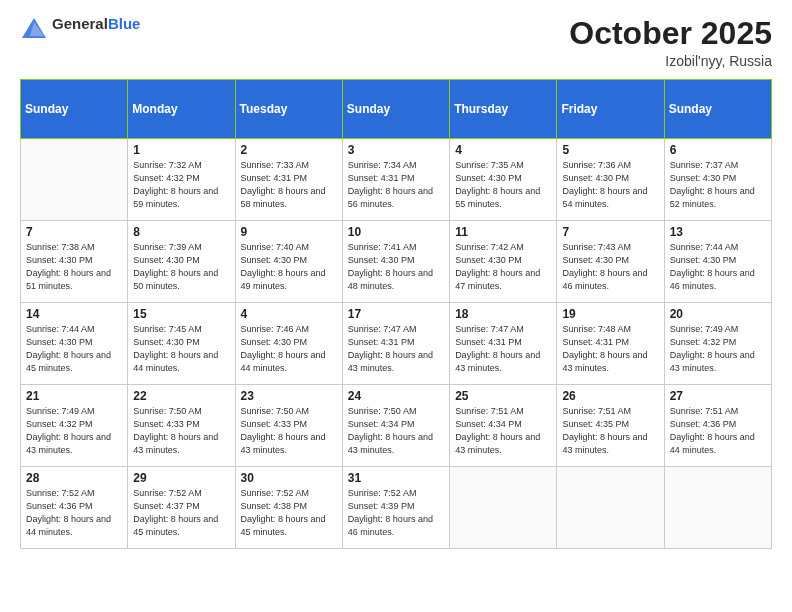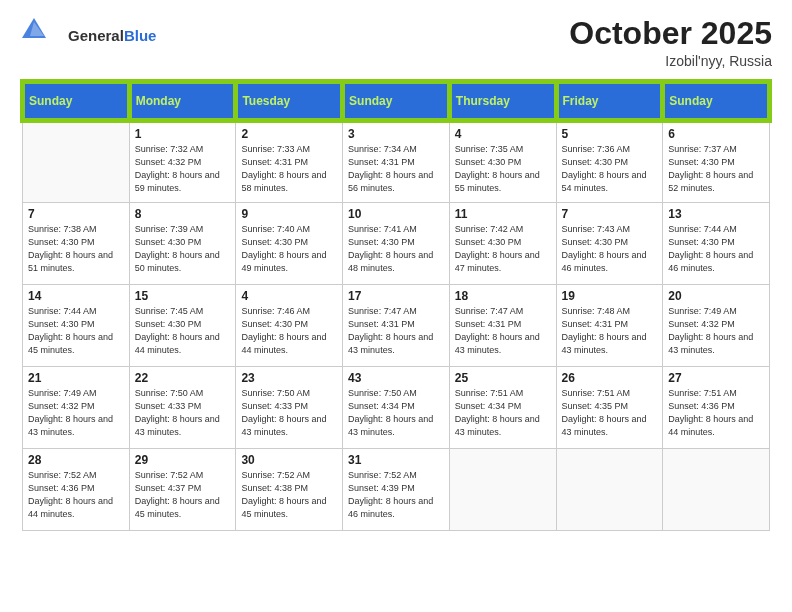--- a/index.html
+++ b/index.html
@@ -17,22 +17,22 @@
       padding: 16px 20px 12px 20px;
     }
     .header {
       display: flex;
       align-items: flex-start;
       justify-content: space-between;
       margin-bottom: 10px;
     }
     .logo {
       display: flex;
-      align-items: flex-end;
-      gap: 20px;
+      align-items: flex-start;
+      gap: 4px;
     }
     .logo-icon {
       width: 28px;
       height: 28px;
     }
     .title-block {
       text-align: right;
     }
     .month-title {
       font-size: 32px;
@@ -45,26 +45,26 @@
       color: #444;
       margin-top: 2px;
     }
     .calendar {
       width: 100%;
       border-collapse: collapse;
       table-layout: fixed;
     }
     .calendar thead th {
       background: #2a6dd9;
-      color: #bef264;
+      color: #ffffff;
       font-size: 12px;
       font-weight: bold;
-      padding: 10px 4px;
+      padding: 22px 4px;
       text-align: left;
-      border: 5px solid #84cc16;
+      border: 1px solid #84cc16;
     }
     .calendar tbody td {
       border: 1px solid #ccc;
       vertical-align: top;
       padding: 4px 5px;
       font-size: 9.5px;
       color: #333;
       height: 82px;
       width: calc(100% / 7);
     }
@@ -213,21 +213,21 @@
           </td>
           <td>
             <span class="day-num">22</span>
             <div class="day-info">Sunrise: 7:50 AM<br>Sunset: 4:33 PM<br>Daylight: 8 hours and 43 minutes.</div>
           </td>
           <td>
             <span class="day-num">23</span>
             <div class="day-info">Sunrise: 7:50 AM<br>Sunset: 4:33 PM<br>Daylight: 8 hours and 43 minutes.</div>
           </td>
           <td>
-            <span class="day-num">43</span>
+            <span class="day-num">24</span>
             <div class="day-info">Sunrise: 7:50 AM<br>Sunset: 4:34 PM<br>Daylight: 8 hours and 43 minutes.</div>
           </td>
           <td>
             <span class="day-num">25</span>
             <div class="day-info">Sunrise: 7:51 AM<br>Sunset: 4:34 PM<br>Daylight: 8 hours and 43 minutes.</div>
           </td>
           <td>
             <span class="day-num">26</span>
             <div class="day-info">Sunrise: 7:51 AM<br>Sunset: 4:35 PM<br>Daylight: 8 hours and 43 minutes.</div>
           </td>

